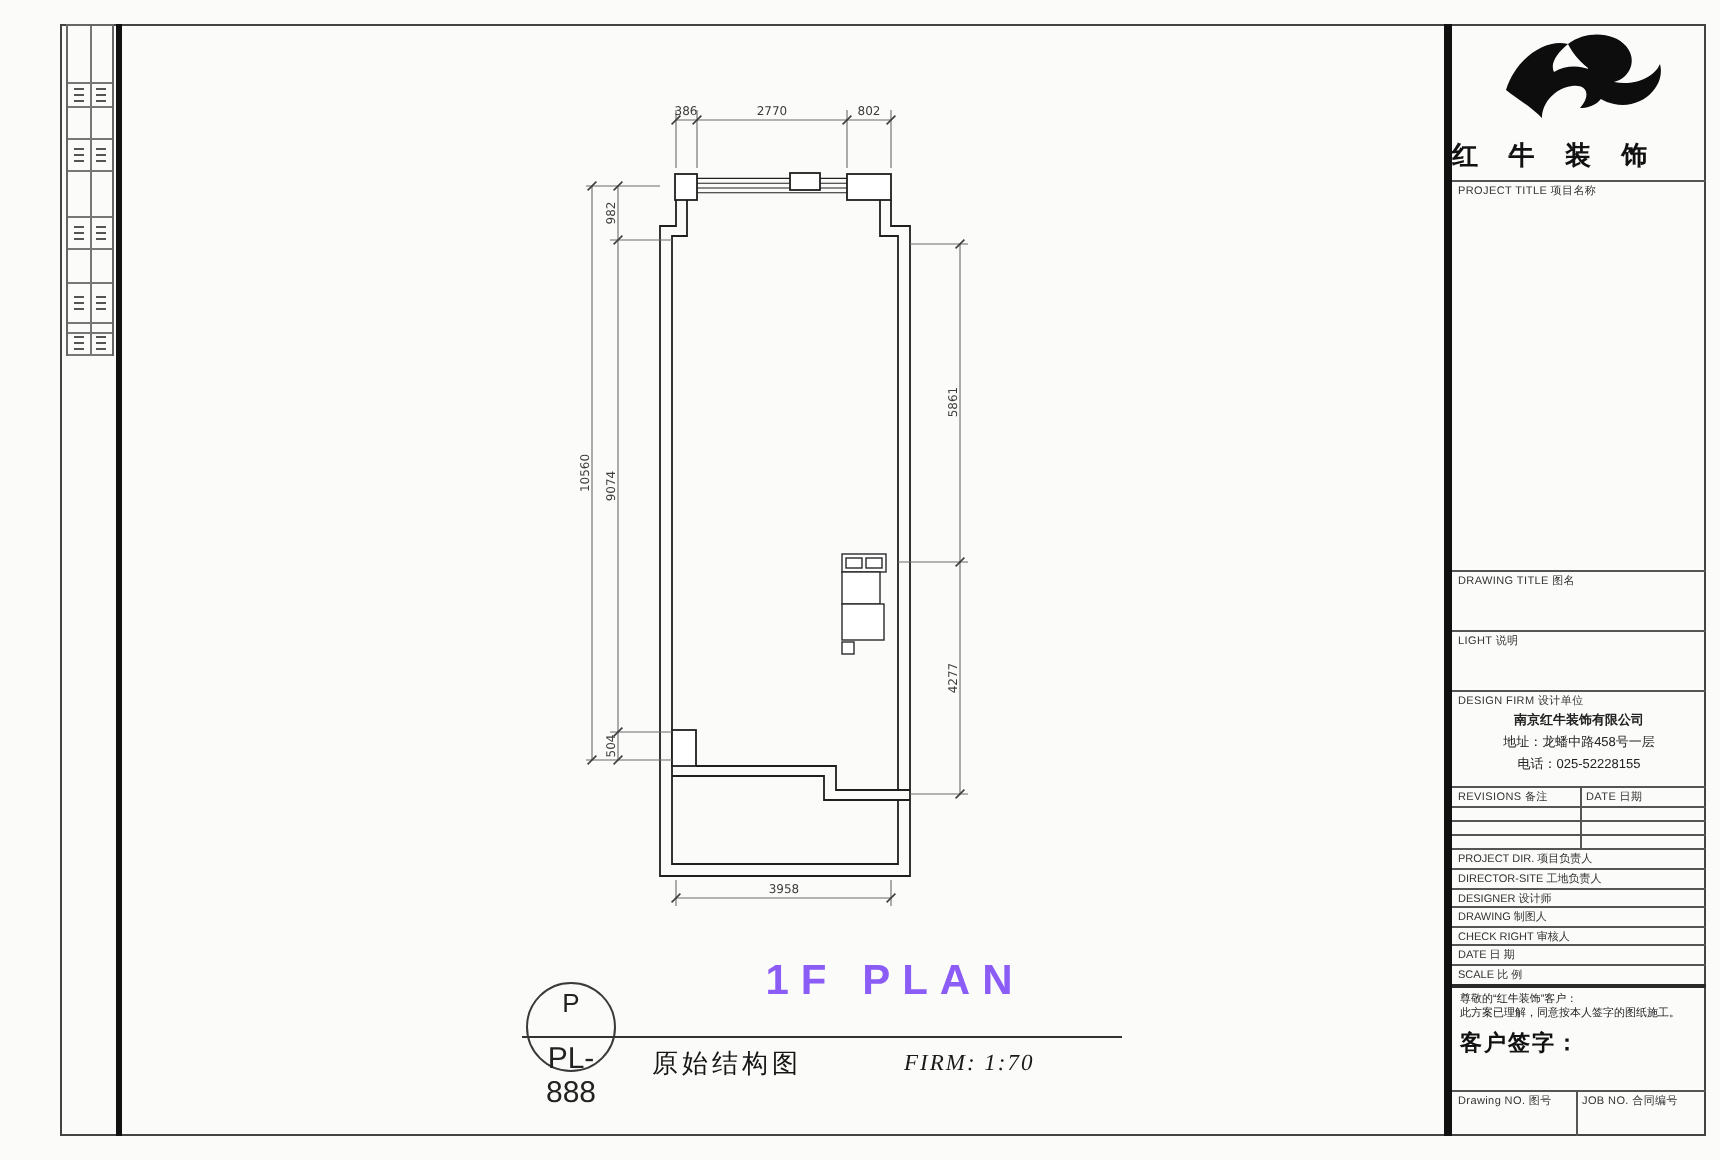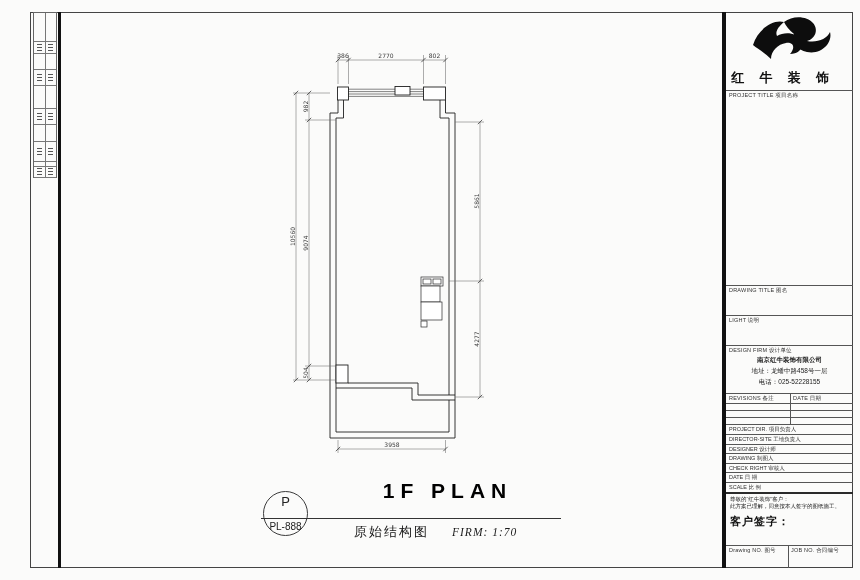--- a/index.html
+++ b/index.html
@@ -18,37 +18,37 @@
   .fold-cell { flex:1; display:flex; align-items:center; justify-content:center; }
   .fold-mark { width:5px; height:8px;
       background:repeating-linear-gradient(#555 0 1px, transparent 1px 3px); }
   
   #bindline { left:58px; top:12px; width:3px; height:556px; background:#111; }
   
   #tblock { left:722px; top:12px; width:131px; height:556px; border-right:1px solid #444; }
   #tbthick { left:722px; top:12px; width:4px; height:556px; background:#111; }
   .tb-line { position:absolute; left:726px; width:127px; height:1px; background:#555; }
   .tb-label { position:absolute; font-size:5.5px; color:#333; letter-spacing:.2px; white-space:nowrap; }
-  #brand { left:726px; top:69px; width:114px; text-align:center;
+  #brand { left:726px; top:69px; width:114px; 
            font-family:"Liberation Serif", serif; font-size:13px; font-weight:bold;
            letter-spacing:6px; color:#111; }
   .firm-line { position:absolute; left:726px; width:127px; text-align:center; font-size:6.5px; color:#222; }
   .person-row { position:absolute; left:726px; width:127px; border-top:1px solid #555; }
   .person-row span { position:absolute; left:3px; top:1px; font-size:5.5px; color:#333; white-space:nowrap; }
   #clientnote1,#clientnote2 { position:absolute; left:730px; font-size:5.5px; color:#222; white-space:nowrap; }
   #clientsign { position:absolute; left:730px; font-size:11px; font-weight:bold; color:#111; letter-spacing:1px; }
   
   #plantitle { left:350px; top:479px; width:195px; text-align:center; font-size:21px;
-               font-weight:800; letter-spacing:6px; color:#000000; }
+               font-weight:800; letter-spacing:6px; color:#8b5cf6; }
   #stampcircle { left:263px; top:491px; width:45px; height:45px; border:1.2px solid #3a3a3a;
                  border-radius:50%; }
   #stampP { left:263px; top:494px; width:45px; text-align:center; font-size:13px; color:#222; }
   #stampline { left:261px; top:518px; width:300px; height:1.2px; background:#333; }
-  #stampnum { left:262px; top:521px; width:47px; text-align:center; font-size:10px; color:#222; }
-  #dwgname { left:326px; top:523px; font-size:13px; letter-spacing:2px; color:#151515;margin-left:28px; }
+  #stampnum { left:262px; top:521px; width:47px; text-align:center; font-size:15px; color:#222; }
+  #dwgname { left:326px; top:523px; font-size:13px; letter-spacing:2px; color:#151515; }
   #scalenote { left:452px; top:526px; font-size:11.5px; font-style:italic;
                font-family:"Liberation Serif", serif; color:#1a1a1a; letter-spacing:1px; }
   svg text { font-family:"DejaVu Sans", sans-serif; }
 </style>
 </head>
 <body>
 
 <div id="sheet">
 
   <div id="frame" class="abs"></div>

